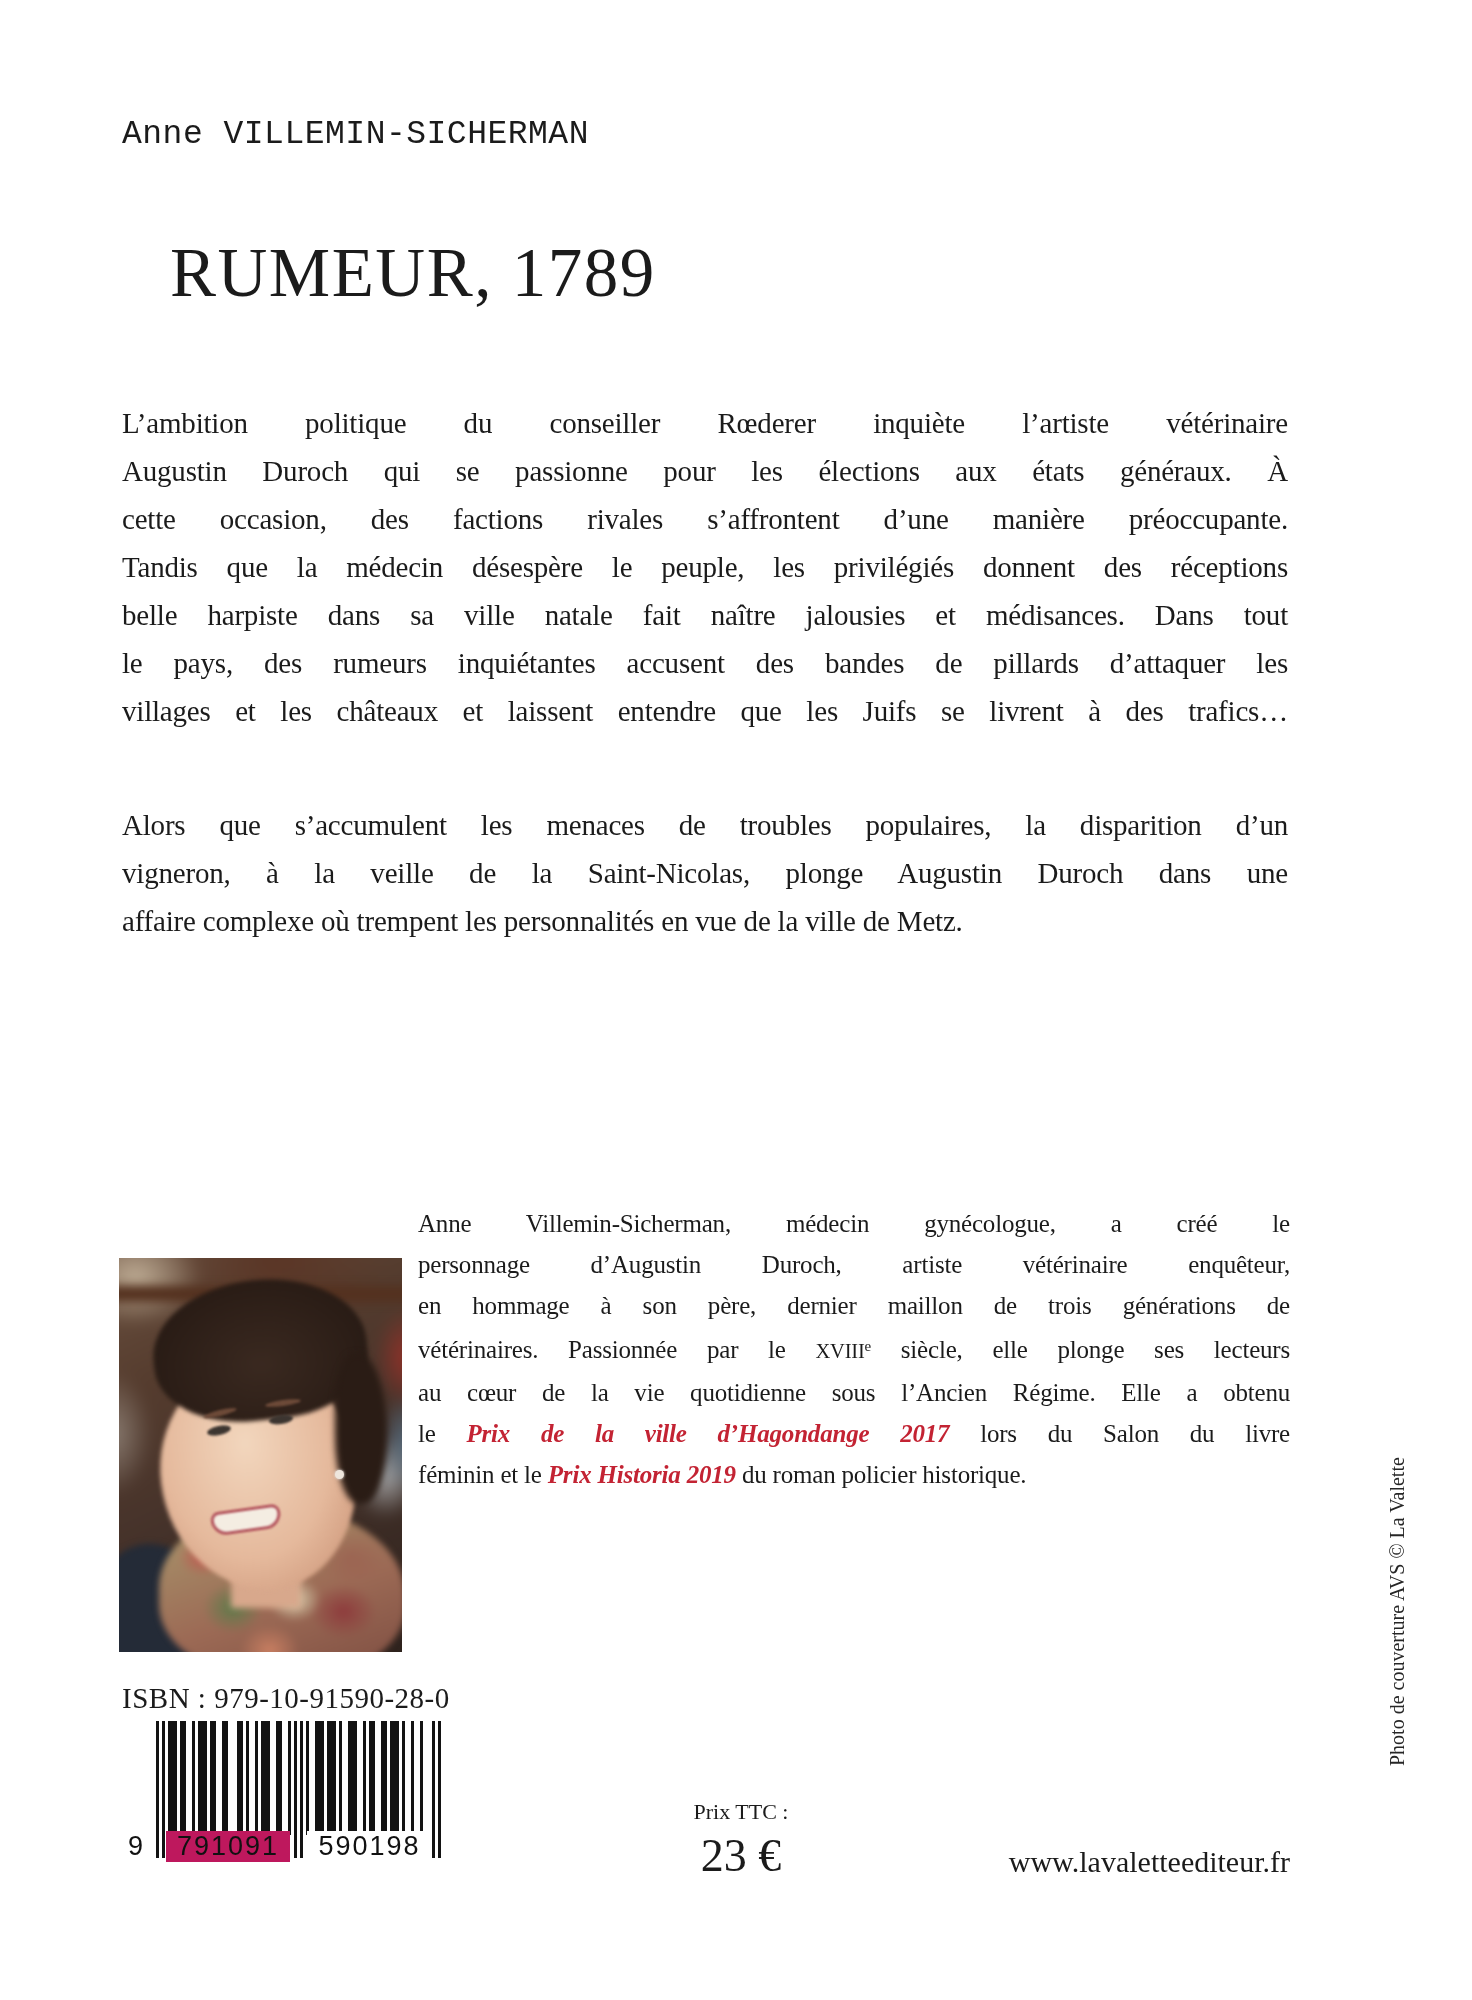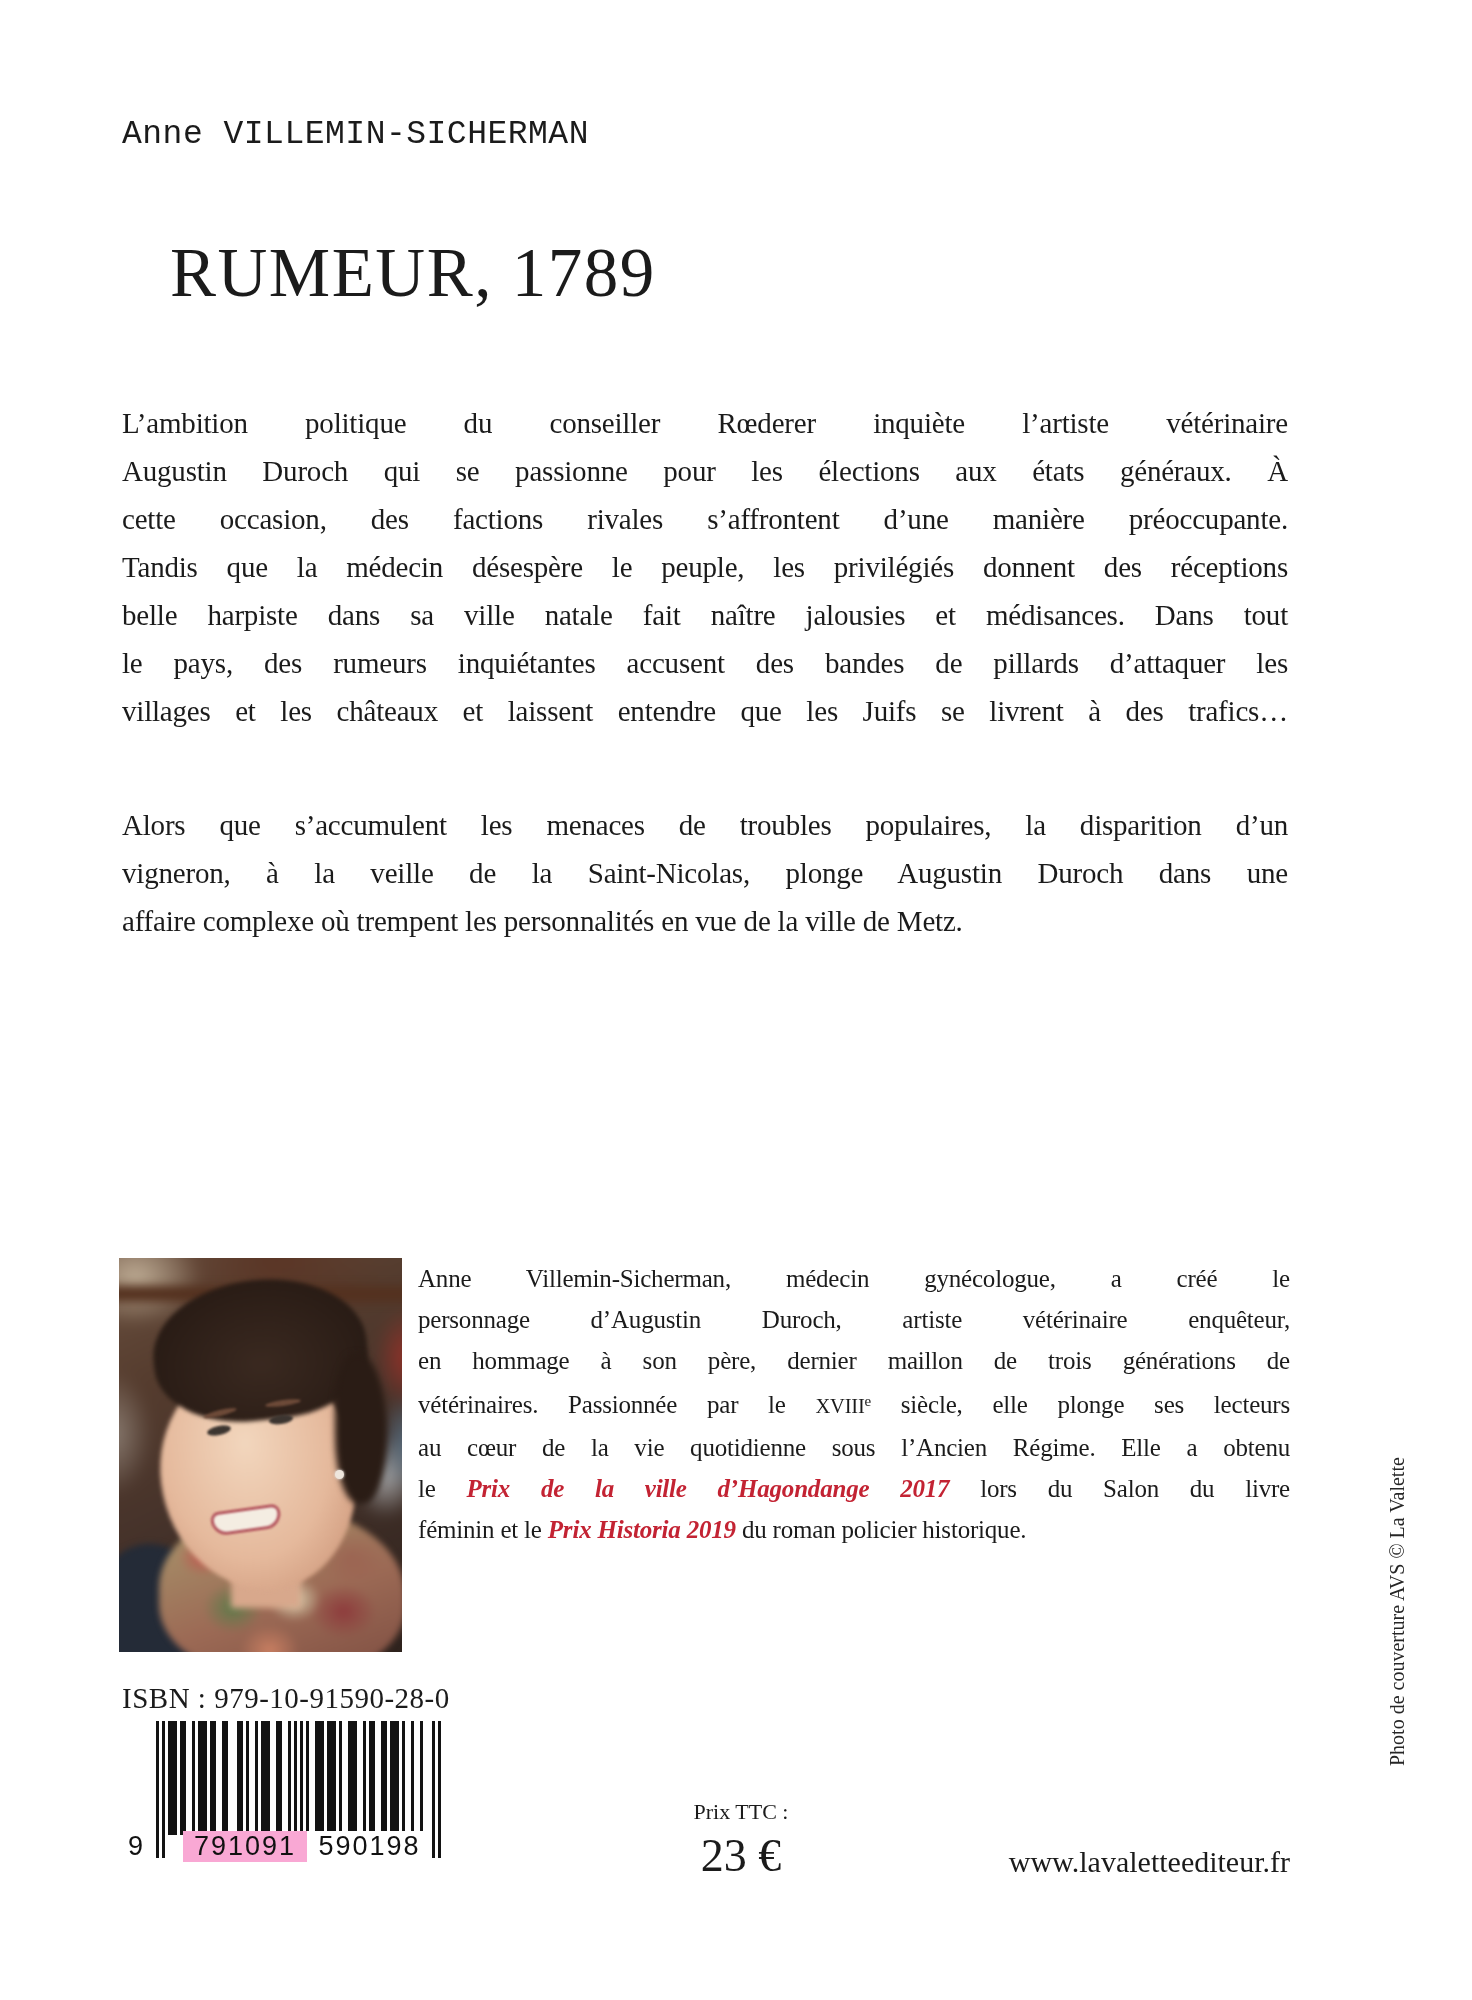--- a/index.html
+++ b/index.html
@@ -15,21 +15,21 @@
   
   .author{position:absolute;left:122px;top:116px;font-size:33px;letter-spacing:0.5px;font-family:Liberation Mono, monospace;}
   .title{position:absolute;left:170px;top:234px;font-size:69px;letter-spacing:1.5px;}
   
   .para{position:absolute;left:122px;width:1166px;font-size:29px;line-height:48px;letter-spacing:-0.2px;}
   .p1{top:399px;}
   .p2{top:801px;}
   .jline{text-align:justify;text-align-last:justify;}
   .jline.last{text-align-last:left;}
   
-  .bio-text{position:absolute;left:418px;top:1258px;width:872px;font-size:25px;line-height:41px;letter-spacing:-0.2px;}
+  .bio-text{position:absolute;left:418px;top:1203px;width:872px;font-size:25px;line-height:41px;letter-spacing:-0.2px;}
   .smallcaps{font-size:0.82em;}
   .sup{font-size:0.6em;vertical-align:0.45em;}
   .prize{color:var(--accent,#c32333);font-weight:bold;font-style:italic;}
   
   .photo{position:absolute;left:119px;top:1258px;width:283px;height:394px;overflow:hidden;background:#3a2a22;}
   .photo *{position:absolute;}
   .ph-bg{left:-15px;top:-15px;width:313px;height:424px;
     background:
       radial-gradient(95px 70px at 10% 8%, rgba(196,178,154,0.95), rgba(196,178,154,0) 70%),
       radial-gradient(60px 90px at 2% 45%, rgba(154,143,133,0.8), rgba(154,143,133,0) 70%),
@@ -71,21 +71,21 @@
   .isbn{position:absolute;left:122px;top:1682px;font-size:29px;letter-spacing:0.5px;}
   .barcode{position:absolute;left:156px;top:1721px;width:285px;height:141px;}
   .bc-bars{display:flex;align-items:flex-start;height:137px;}
   .bc-mod{width:3px;height:114px;flex:0 0 3px;}
   .bc-bar{background:#131313;}
   .bc-space{background:transparent;}
   .bc-tall{height:137px;}
   .bc-digits{position:absolute;top:110px;left:0;width:100%;height:30px;
     font-family:"Liberation Sans", sans-serif;font-size:27px;color:#111;}
   .bc-first{position:absolute;left:-28px;top:0;}
-  .bc-g1{position:absolute;left:27px;width:124px;text-align:center;letter-spacing:2px;background:#f9a8d4;}
+  .bc-g1{position:absolute;left:10px;width:124px;text-align:center;letter-spacing:2px;background:#be185d;}
   .bc-g2{position:absolute;left:151px;width:125px;text-align:center;letter-spacing:2px;background:#fff;}
   .price{position:absolute;left:620px;top:1799px;width:242px;text-align:center;}
   .price-label{font-size:22px;}
   .price-value{font-size:46px;margin-top:4px;}
   .website{position:absolute;right:182px;top:1845px;font-size:30px;}
   .credit{position:absolute;left:1386px;top:1766px;transform:rotate(-90deg);transform-origin:0 0;
     font-size:20px;white-space:nowrap;color:#262626;}
 </style>
 </head>
 <body>

